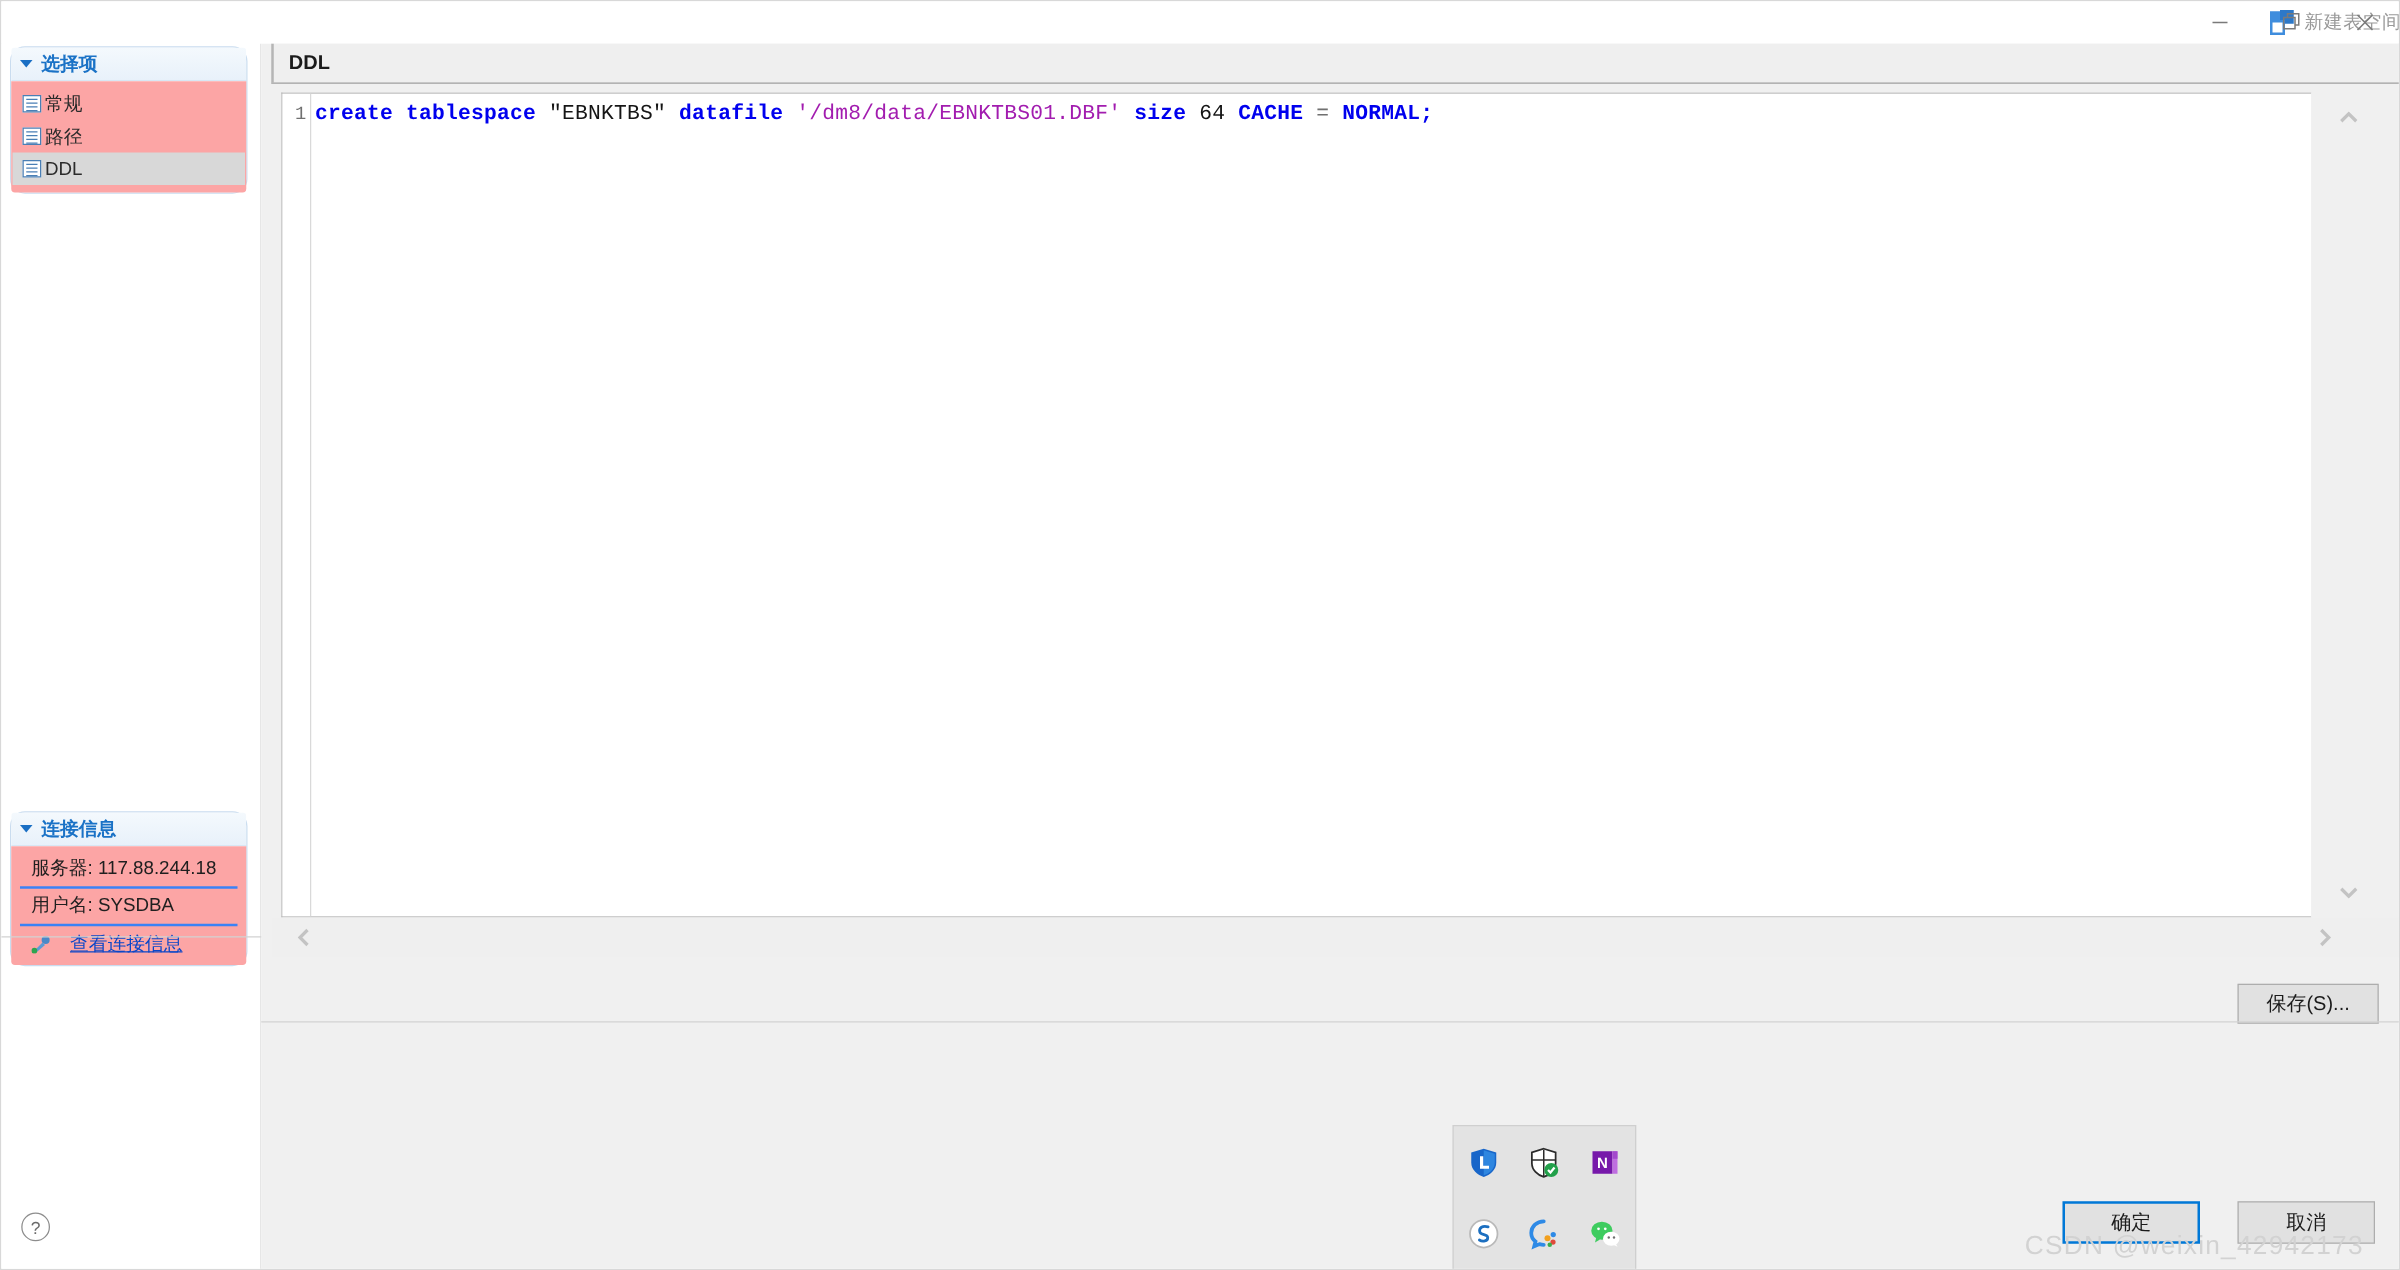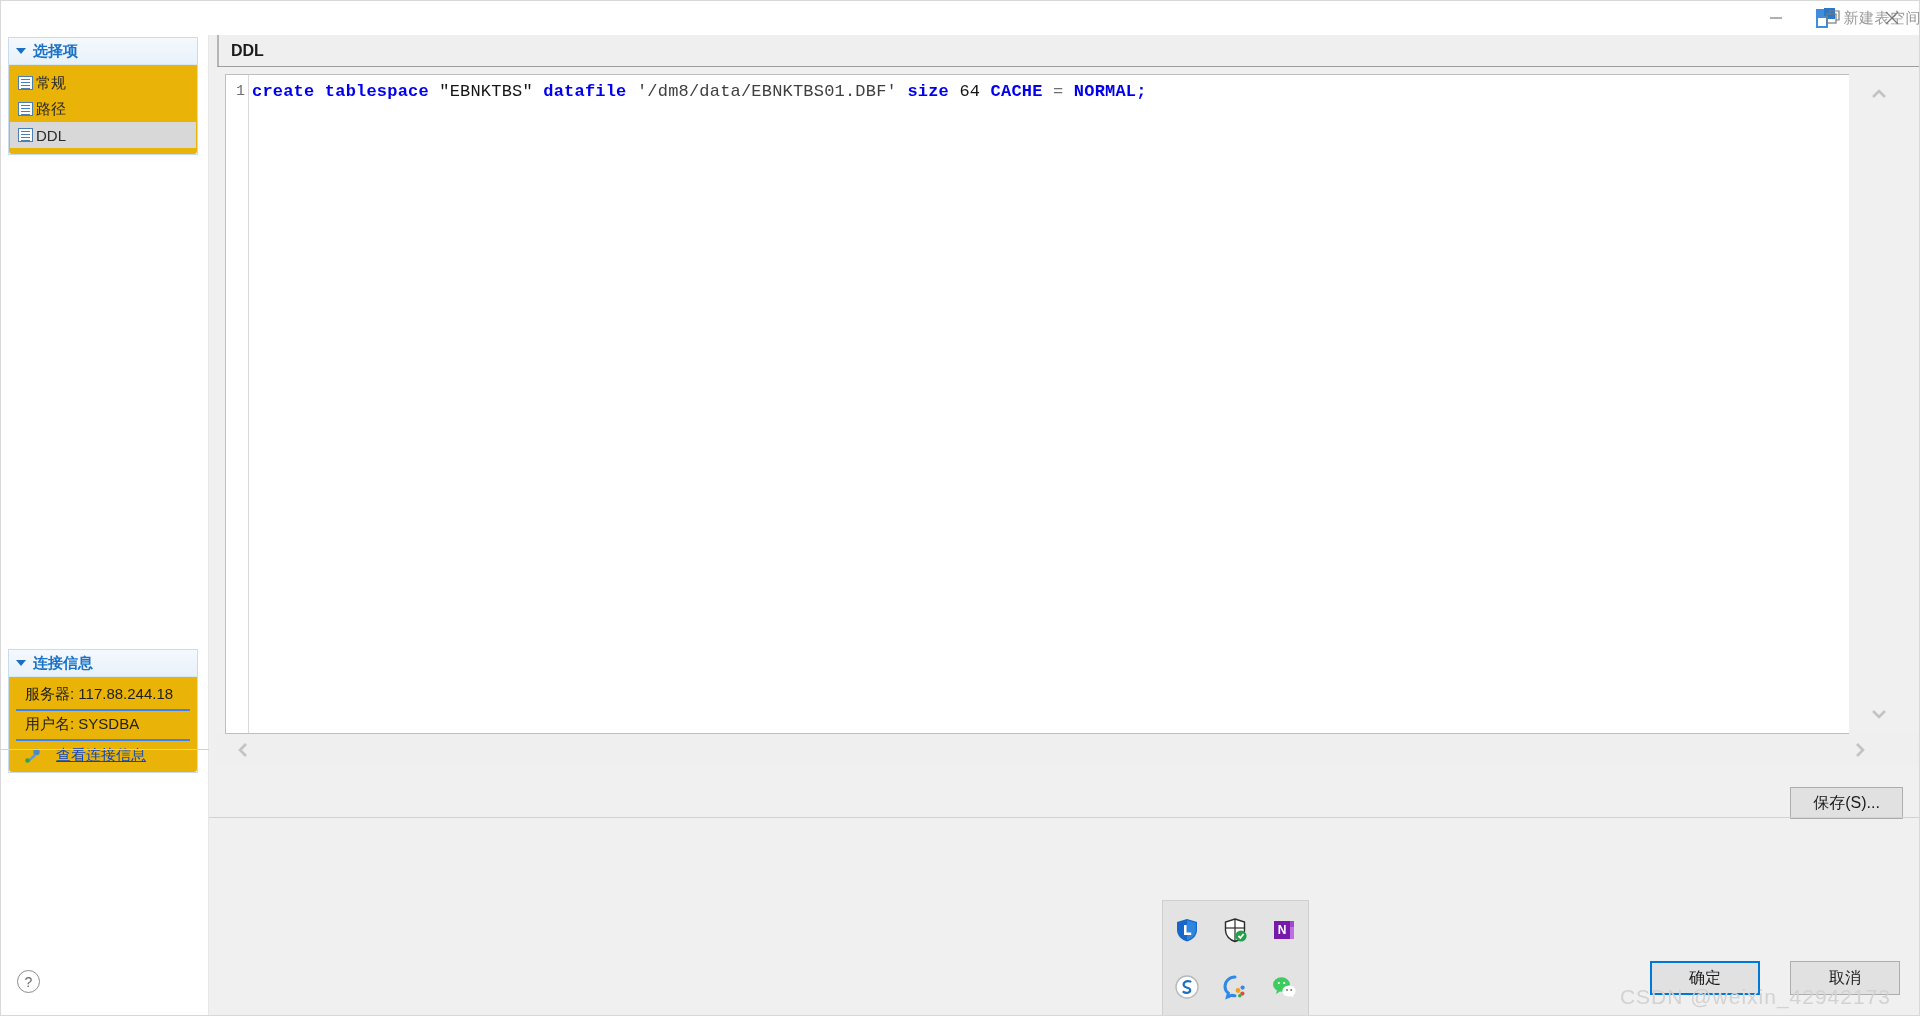--- a/index.html
+++ b/index.html
@@ -80,21 +80,21 @@
     height: 982px;
     background: #ffffff;
     border-right: 1px solid #e6e6e6;
   }
   .panel-box {
     position: absolute;
     left: 7px;
     width: 190px;
     background: #ffffff;
     border: 1px solid #c9dcef;
-    border-radius: 0;
+    border-radius: 12px;
     box-sizing: border-box;
   }
   .panel-header {
     height: 27px;
     background: linear-gradient(to bottom, #f4f9fd 0%, #e8f1fa 100%);
     border-bottom: 1px solid #d8e7f4;
     border-radius: 3px 3px 0 0;
     display: flex;
     align-items: center;
     padding-left: 7px;
@@ -107,21 +107,21 @@
     border-top: 6px solid #1a6fc4;
     margin-right: 7px;
   }
   .panel-header .ph-title {
     font-size: 15px;
     font-weight: bold;
     color: #1a72c6;
   }
   .panel-body {
     padding: 5px 0 6px 0;
-    background: #eab308;
+    background: #fca5a5;
     border-radius: 0 0 3px 3px;
   }
 
   .nav-item {
     height: 26px;
     display: flex;
     align-items: center;
     padding-left: 8px;
     font-size: 15px;
     color: #2b2b2b;
@@ -259,21 +259,21 @@
     position: absolute;
     left: 26px; top: 4px;
     font-family: "Liberation Mono", monospace;
     font-size: 17px;
     line-height: 26px;
     white-space: pre;
     letter-spacing: .2px;
   }
   .tk-kw   { color: #0000ee; font-weight: bold; }
   .tk-id   { color: #151515; }
-  .tk-str  { color: #404040; }
+  .tk-str  { color: #a21caf; }
   .tk-num  { color: #151515; }
   .tk-op   { color: #707070; }
   .tk-punc { color: #151515; }
 
   
   .vscroll {
     position: absolute;
     right: 0; top: 6px;
     width: 71px; height: 660px;
     background: #f0f0f0;

